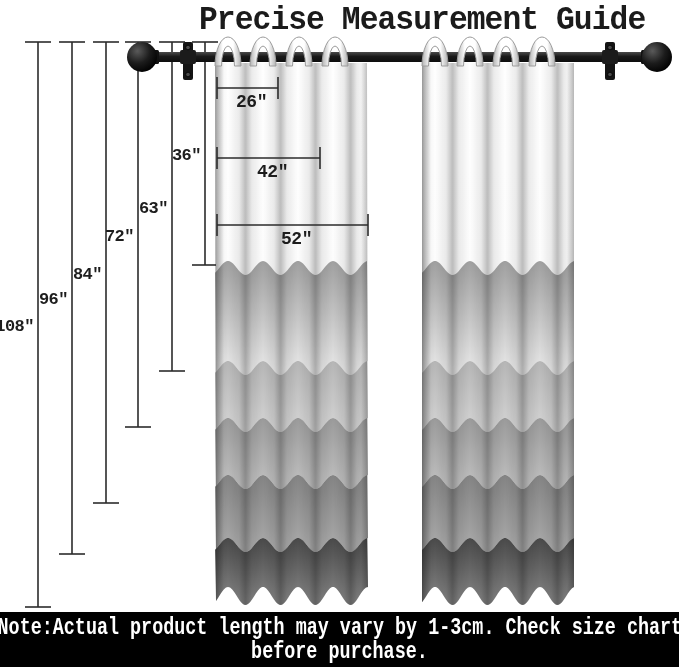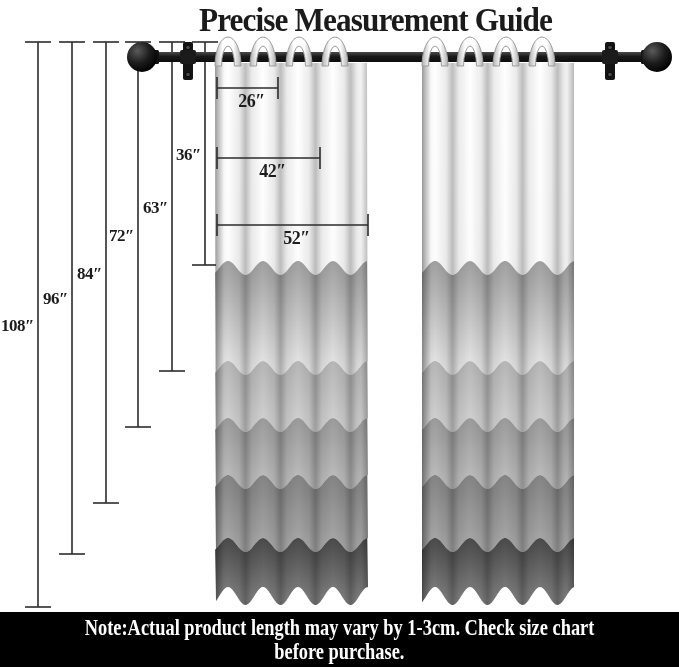--- a/index.html
+++ b/index.html
@@ -1,17 +1,17 @@
 <!DOCTYPE html>
 <html><head>
 <meta charset="utf-8">
 <style>
   html,body{margin:0;padding:0;background:#fff;}
   #stage{position:relative;width:679px;height:667px;background:#ffffff;overflow:hidden;
-         font-family:Liberation Serif, serif;}
+         font-family:Liberation Mono, monospace;}
   #title{position:absolute;left:199px;top:1px;font-size:34px;font-weight:bold;color:#1b1b1b;
          letter-spacing:-1px;white-space:nowrap;transform:scaleX(0.92);transform-origin:left top;}
   #scene{position:absolute;left:0;top:0;}
   #notebar{position:absolute;left:0;top:612px;width:679px;height:55px;background:#000;
            display:flex;flex-direction:column;justify-content:center;align-items:center;}
   .noteline{color:#fff;font-weight:bold;font-size:23px;line-height:24px;white-space:nowrap;
             transform:scaleX(0.80);transform-origin:center;}
 </style>
 </head>
 <body>

